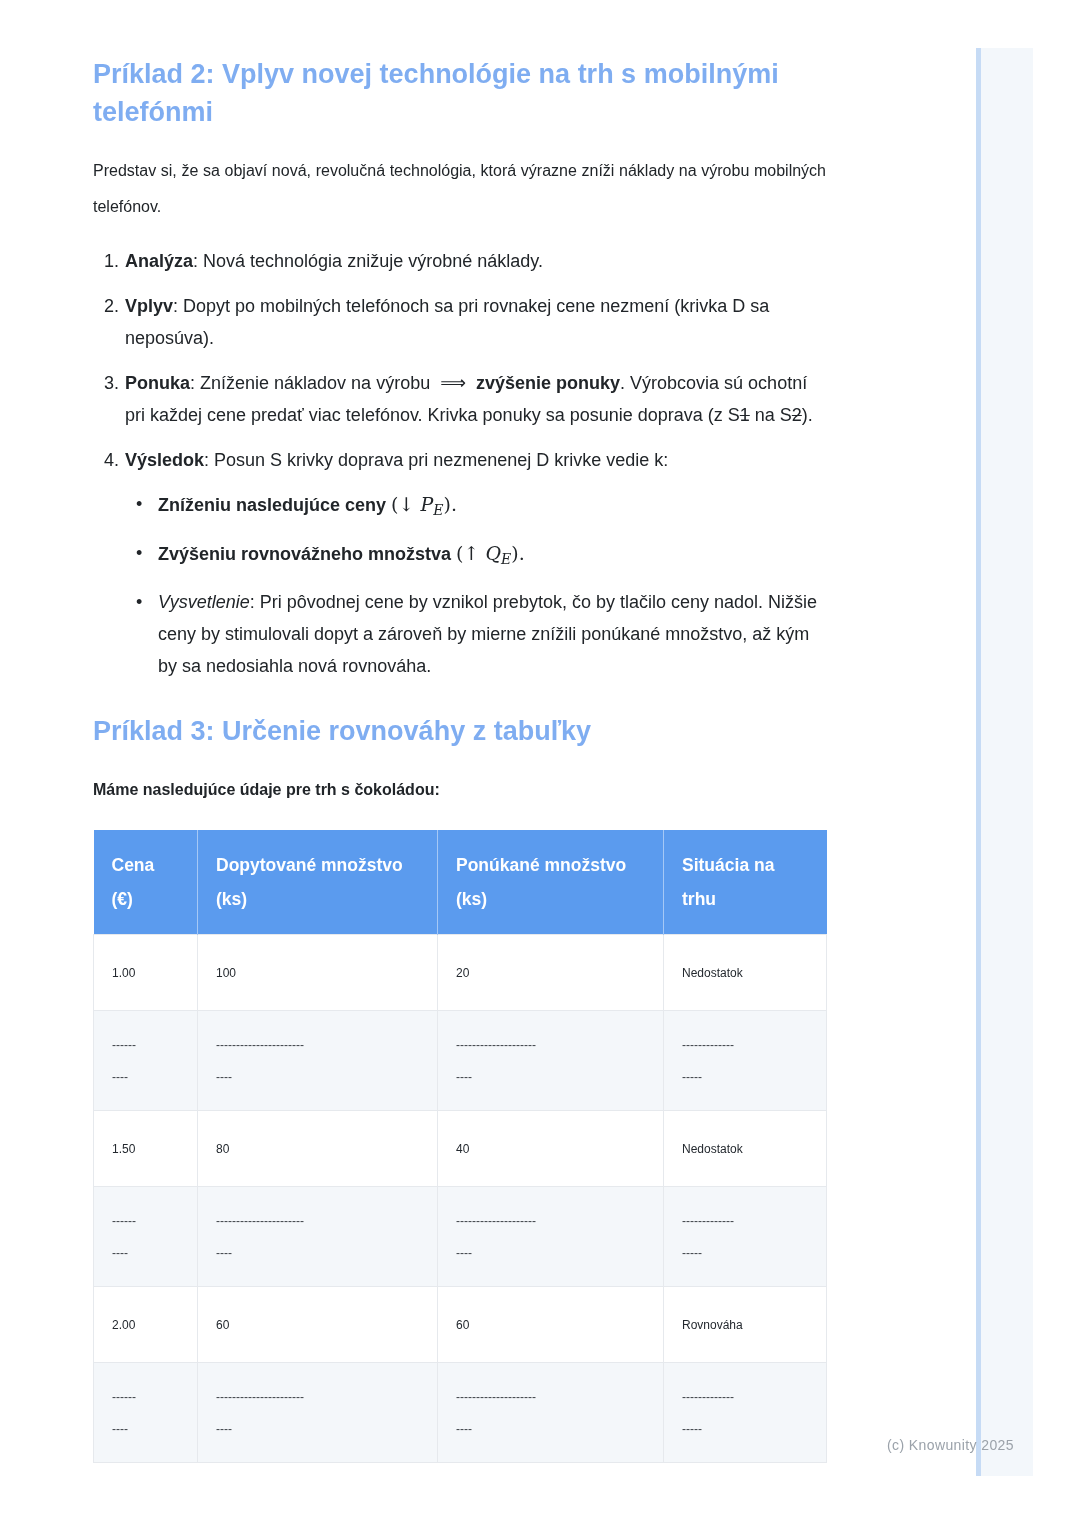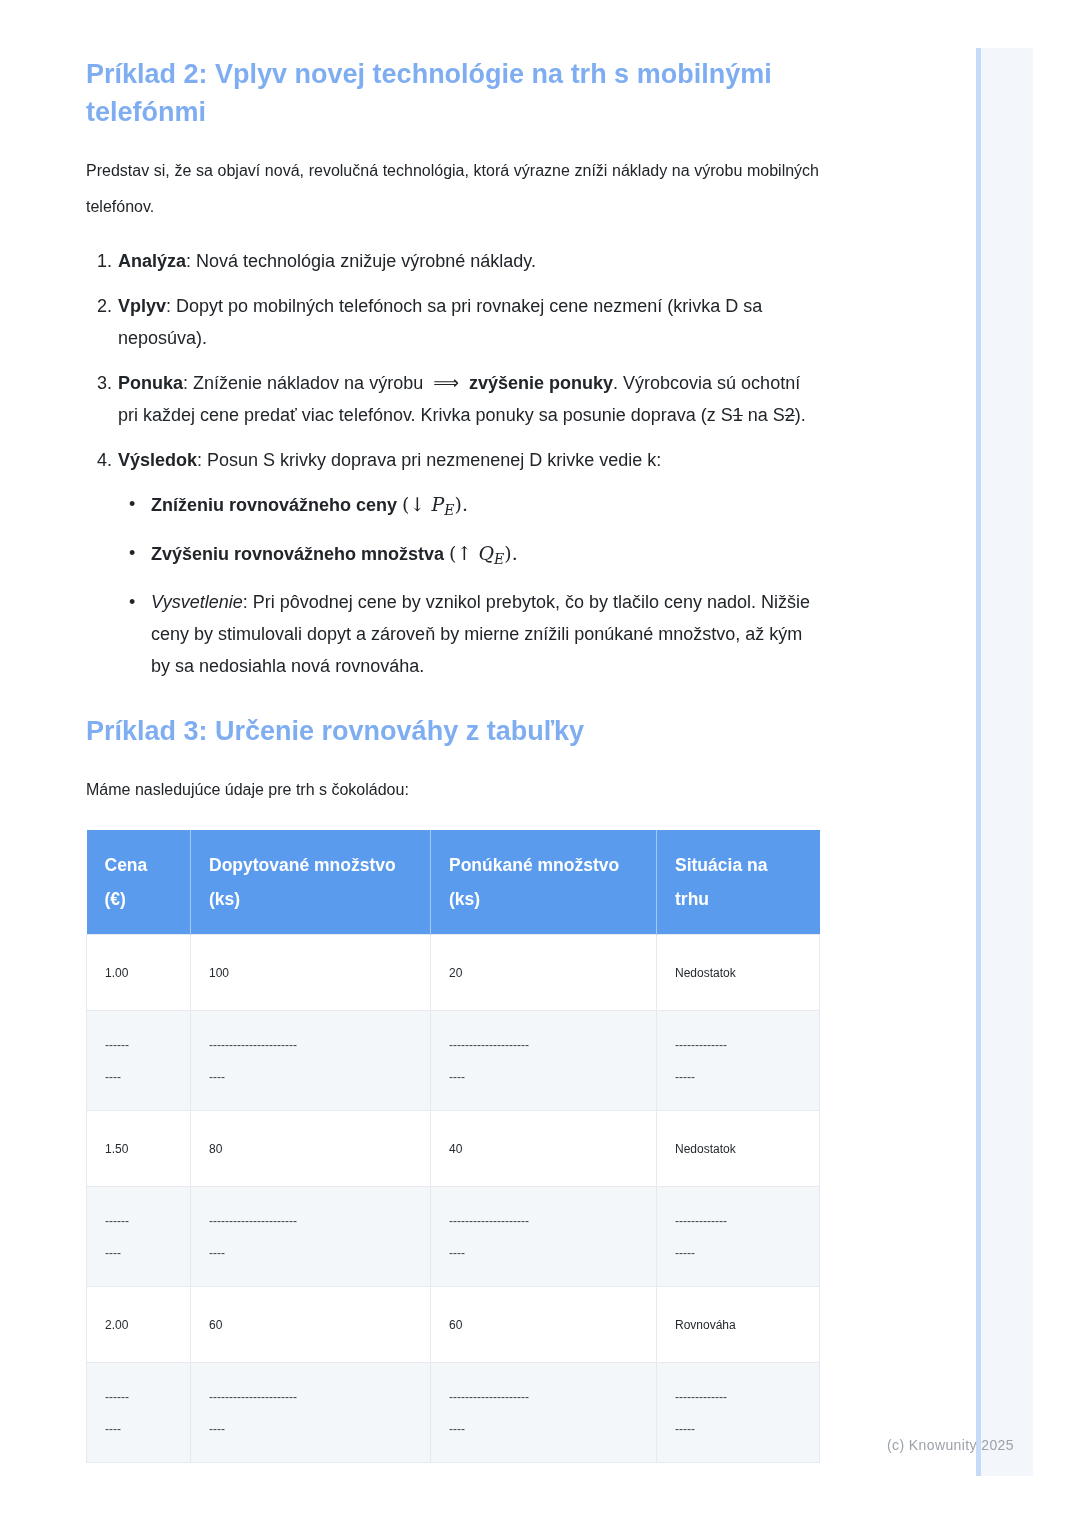--- a/index.html
+++ b/index.html
@@ -11,28 +11,28 @@
     color:#212529;
     position:relative;
     overflow:hidden;
   }
   .rail-pale { position:absolute; left:981px; top:48px; width:52px; height:1428px; background:#f3f7fb; }
   .rail-line { position:absolute; left:976px; top:48px; width:5px; height:1428px; background:#c6dbf5; }
   .footer {
     position:absolute; top:1437px; right:66px;
     font-size:14px; color:#9ba2aa; letter-spacing:0.4px; z-index:5;
   }
-  .content { position:absolute; left:86px; top:55px; width:733px; }
+  .content { position:absolute; left:93px; top:55px; width:733px; }
   .h2 {
     font-size:27px; line-height:38px; font-weight:700;
     color:#7fadf1; margin:0 0 22px 0;
   }
   .h2.second { margin-top:30px; margin-bottom:22px; }
   .intro { font-size:16px; line-height:36px; margin:0 0 20px 0; text-align:justify; }
-  .intro.second { margin:0; }
+  .intro.second { margin:0;font-weight:bold; }
   .olist { margin:0; }
   .oli { display:flex; font-size:18px; line-height:32px; margin-bottom:13px; }
   .num { flex:none; margin-left:11px; width:21px; }
   .itext { flex:1; }
   .blabel { font-weight:700; }
   .arrow { font-family:"DejaVu Sans",sans-serif; padding:0 10px; }
   .strike { text-decoration:line-through; }
   .ulist { margin-top:12px; }
   .uli { display:flex; line-height:32px; margin-bottom:11px; }
   .uli:last-child { margin-bottom:0; }
@@ -86,21 +86,21 @@
       <span class="itext"><b class="blabel">Ponuka</b><span>: Zníženie nákladov na výrobu</span><span class="arrow">⟹</span><b class="blabel">zvýšenie ponuky</b><span>. Výrobcovia sú ochotní pri každej cene predať viac telefónov. Krivka ponuky sa posunie doprava (z S</span><span class="strike">1</span><span> na S</span><span class="strike">2</span><span>).</span></span>
     </div>
 
     <div class="oli">
       <span class="num">4.</span>
       <span class="itext">
         <b class="blabel">Výsledok</b><span>: Posun S krivky doprava pri nezmenenej D krivke vedie k:</span>
         <div class="ulist">
           <div class="uli">
             <span class="bmark">•</span>
-            <span><b class="blabel">Zníženiu rovnovážneho ceny</b> <span class="math"><span>(↓ </span><span class="mvar">P</span><span class="msub">E</span><span>).</span></span></span>
+            <span><b class="blabel">Zníženiu nasledujúce ceny</b> <span class="math"><span>(↓ </span><span class="mvar">P</span><span class="msub">E</span><span>).</span></span></span>
           </div>
           <div class="uli">
             <span class="bmark">•</span>
             <span><b class="blabel">Zvýšeniu rovnovážneho množstva</b> <span class="math"><span>(↑ </span><span class="mvar">Q</span><span class="msub">E</span><span>).</span></span></span>
           </div>
           <div class="uli">
             <span class="bmark">•</span>
             <span><span class="ital">Vysvetlenie</span><span>: Pri pôvodnej cene by vznikol prebytok, čo by tlačilo ceny nadol. Nižšie ceny by stimulovali dopyt a zároveň by mierne znížili ponúkané množstvo, až kým by sa nedosiahla nová rovnováha.</span></span>
           </div>
         </div>

